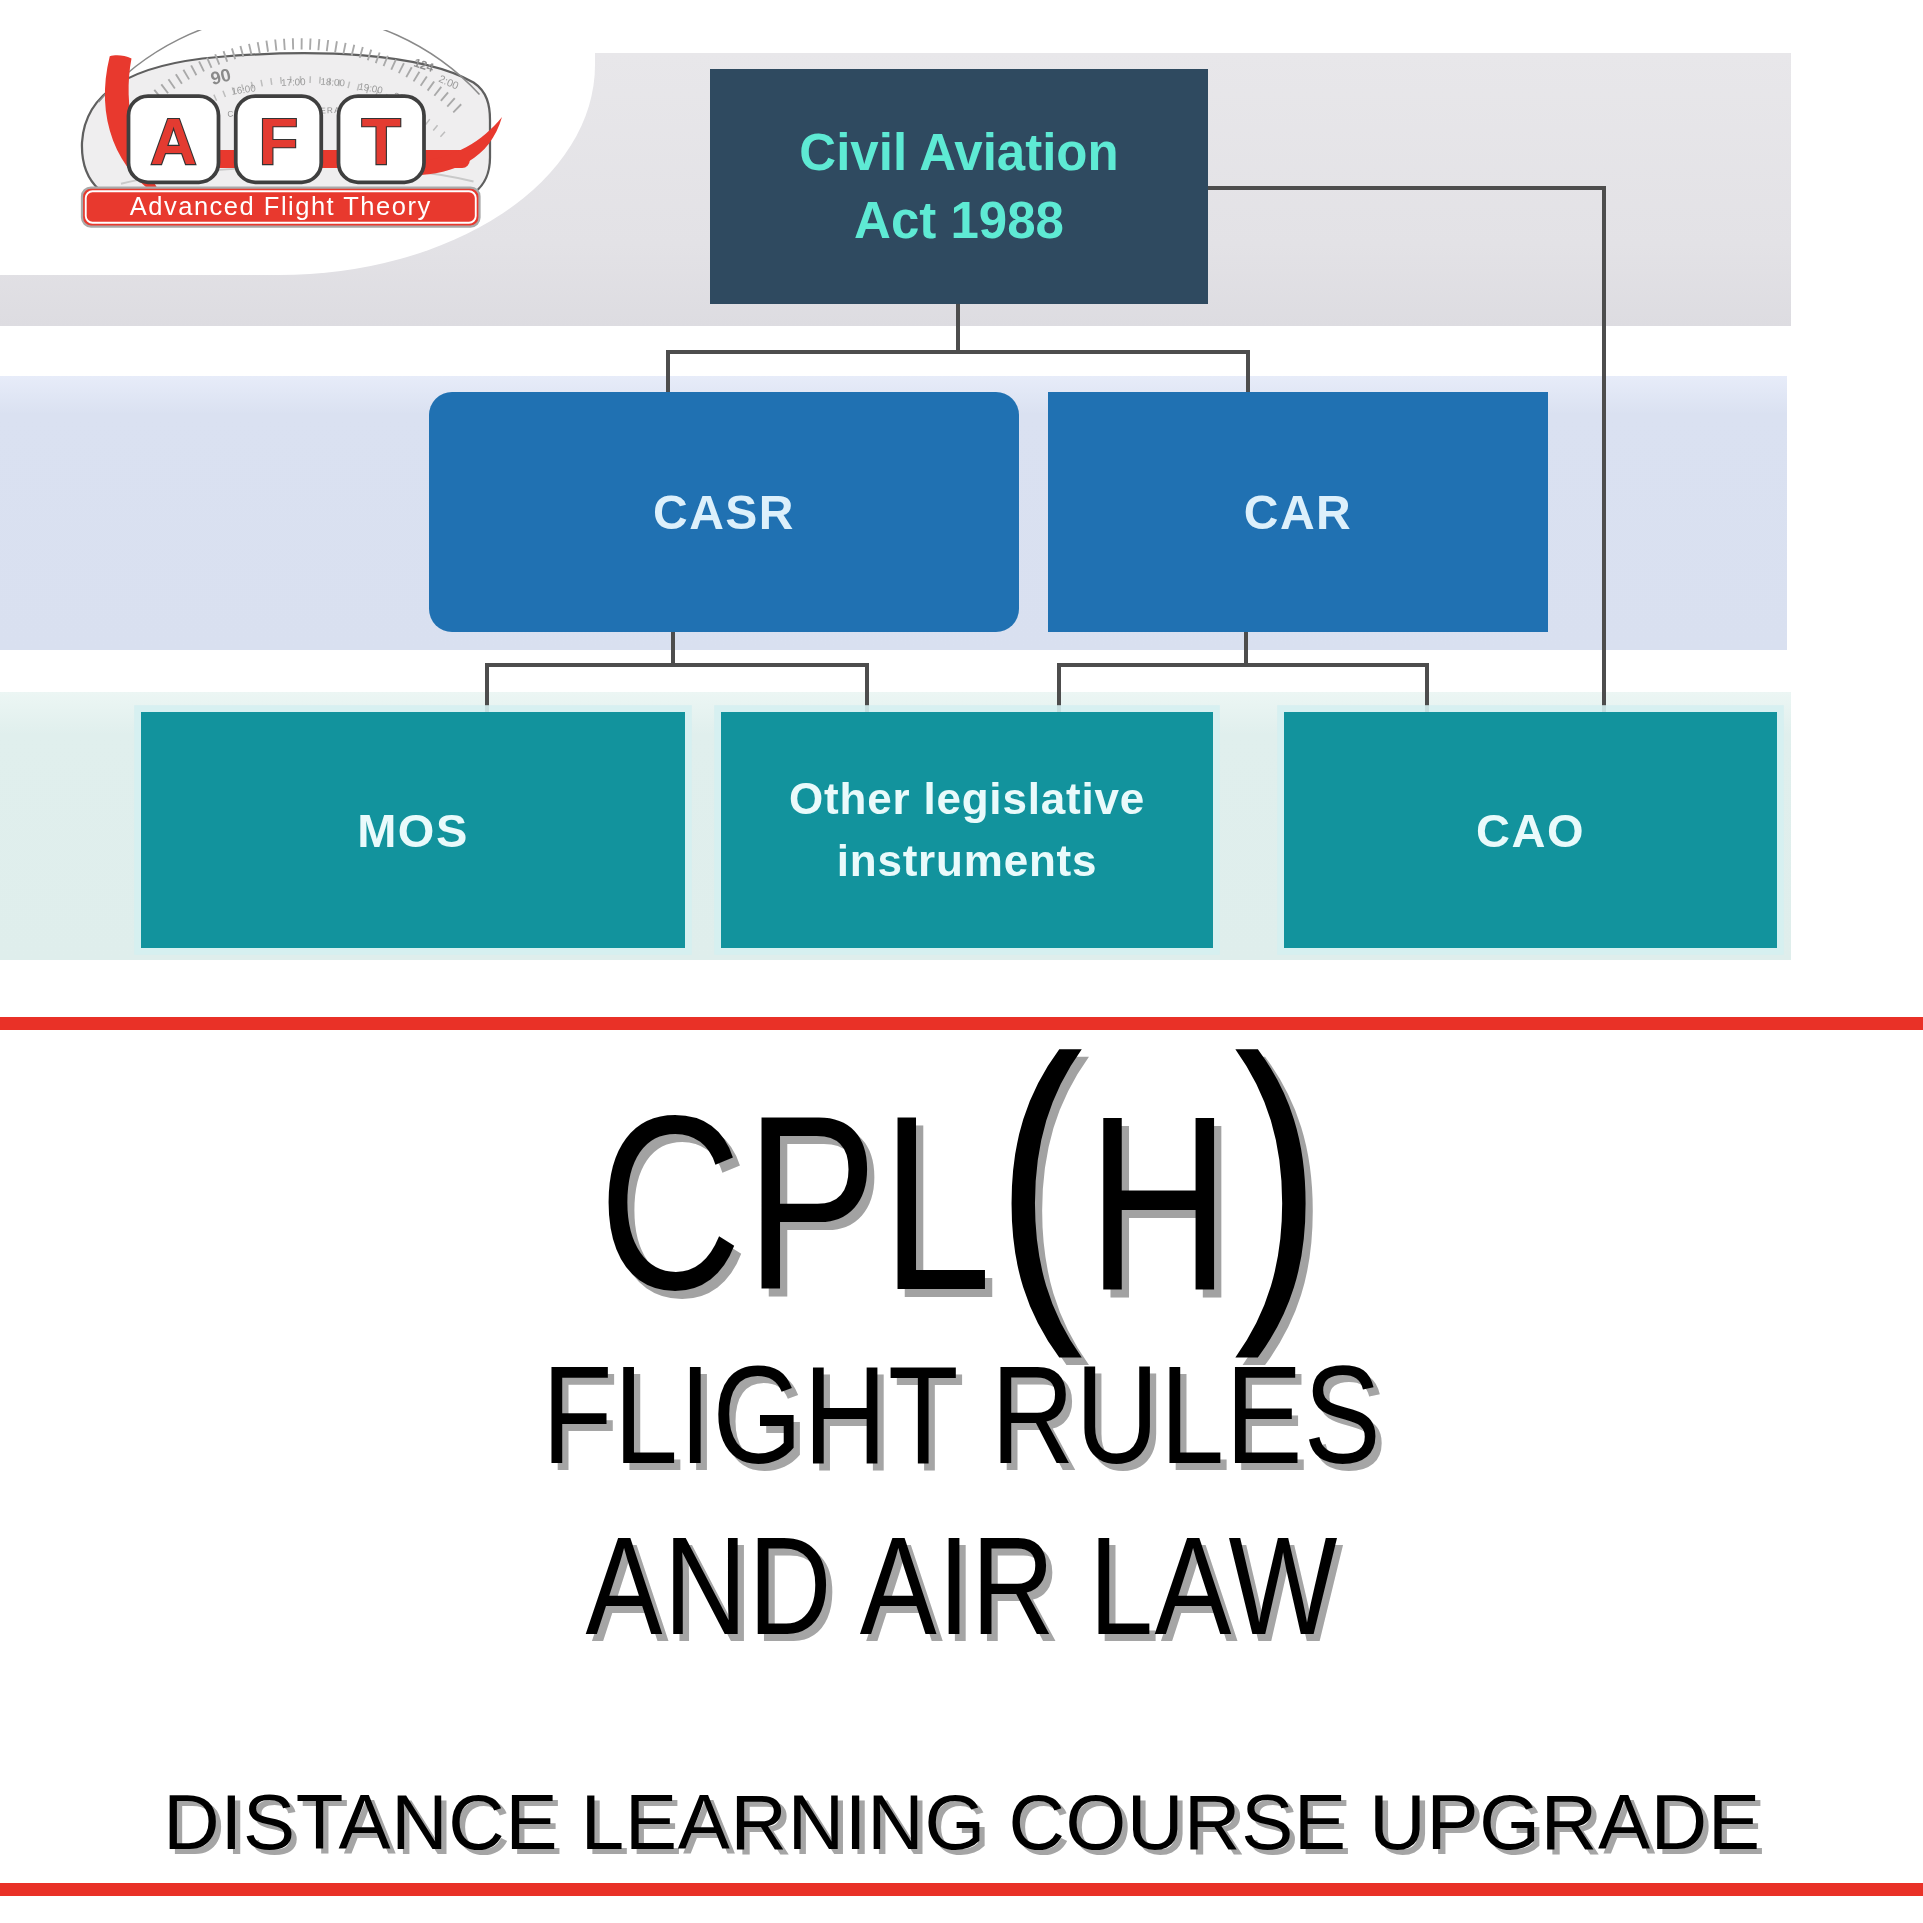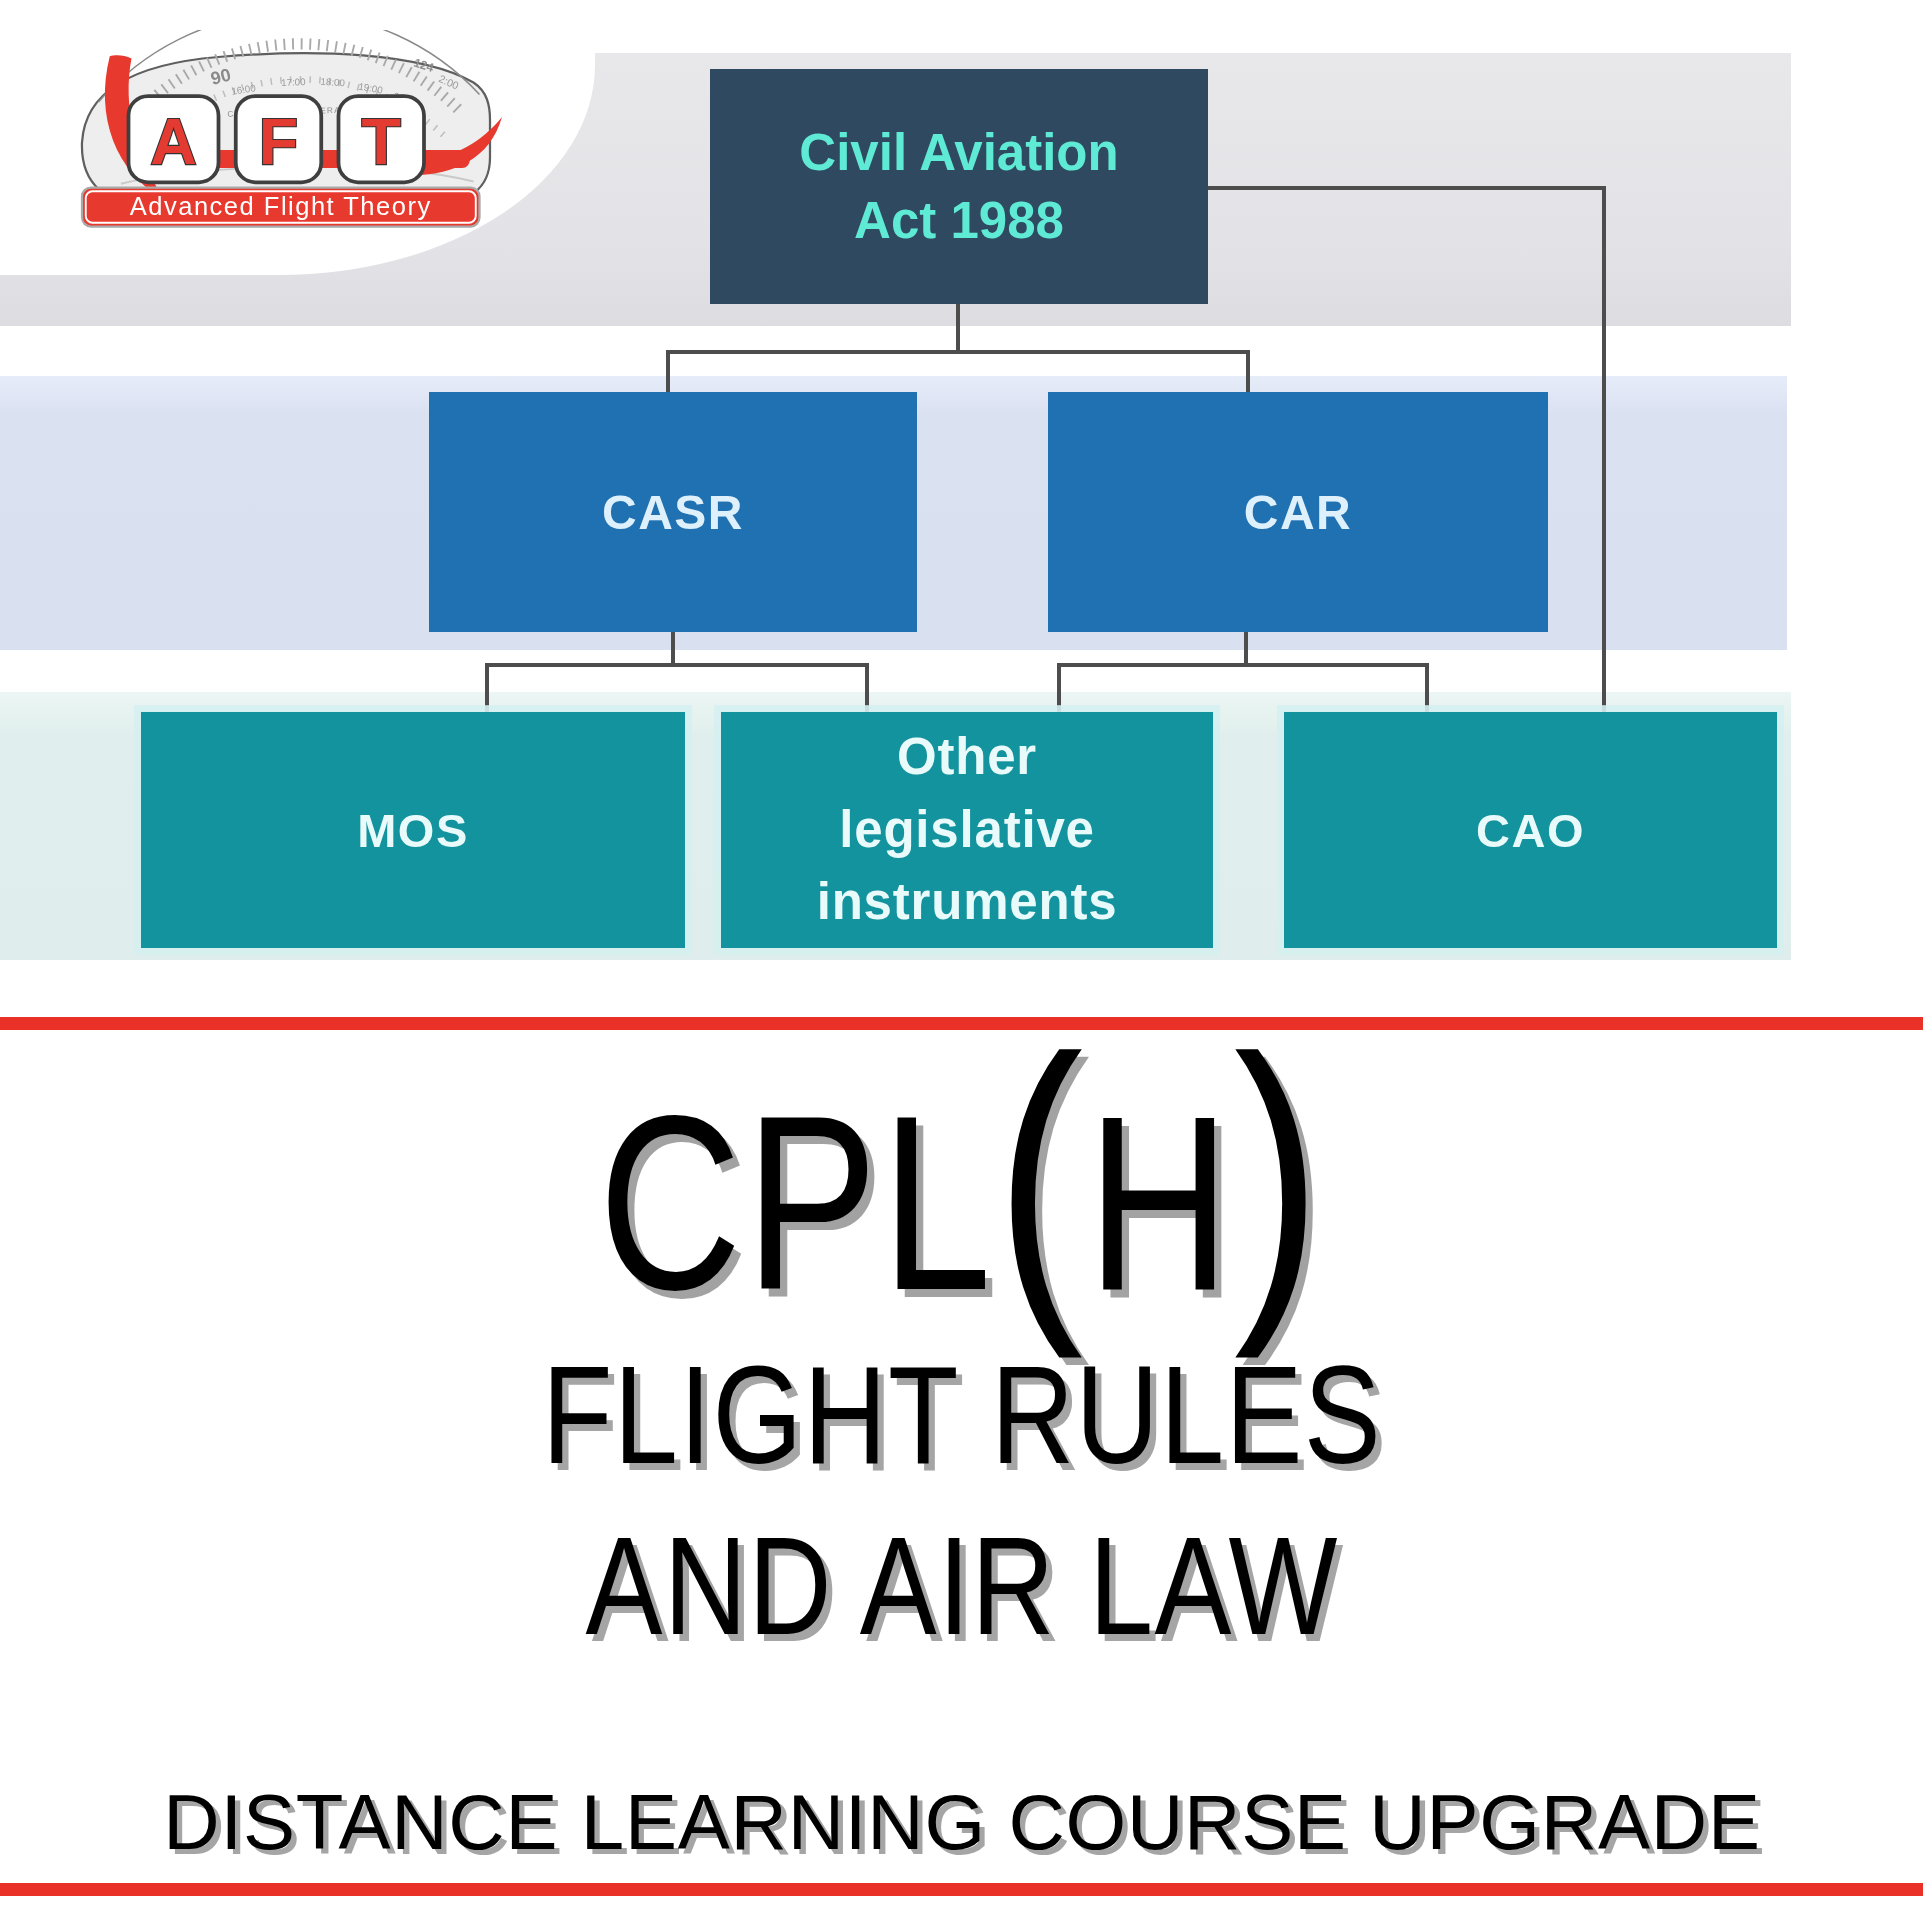--- a/index.html
+++ b/index.html
@@ -13,26 +13,26 @@
   #mint-band{top:692px;width:1791px;height:268px;background:linear-gradient(180deg,#ecf6f4 0%,#e0efed 16%,#dfeeec 100%);}
   #logo-blob{position:absolute;left:0;top:0;width:595px;height:275px;background:#ffffff;
              border-bottom-right-radius:316px 210px;}
 
   
   .node{position:absolute;display:flex;align-items:center;justify-content:center;
         text-align:center;font-weight:bold;color:#5eead4;}
   #act-box{left:710px;top:69px;width:498px;height:235px;background:#2f4a60;
            font-size:51px;line-height:1.32;padding:0 53px;box-sizing:border-box;}
   .blue-node{background:#2071b2;font-size:48px;letter-spacing:1.5px;color:#ddf0fb;}
-  #casr-box{left:429px;top:392px;width:488px;height:240px;}
+  #casr-box{left:429px;top:392px;width:590px;height:240px;border-radius:23px;}
   #car-box{left:1048px;top:392px;width:500px;height:240px;}
   .teal-node{background:#12939d;font-size:47px;letter-spacing:1.5px;color:#e9fafb;
              box-shadow:0 0 0 6.8px rgba(213,240,241,0.9);}
   #mos-box{left:141px;top:712px;width:544px;height:236px;}
-  #other-box{left:721px;top:712px;width:492px;height:236px;font-size:51px;line-height:1.42;
+  #other-box{left:721px;top:712px;width:492px;height:236px;font-size:44px;line-height:1.42;
              padding:0 56px;box-sizing:border-box;letter-spacing:0.8px;}
   #cao-box{left:1284px;top:712px;width:493px;height:236px;justify-content:center;}
 
   
   .conn{position:absolute;background:#4d4d4d;}
 
   
   .red-rule{position:absolute;left:0;width:1924px;height:12.8px;background:#e93127;}
   #red-rule-top{top:1017px;}
   #red-rule-bottom{top:1883px;}

